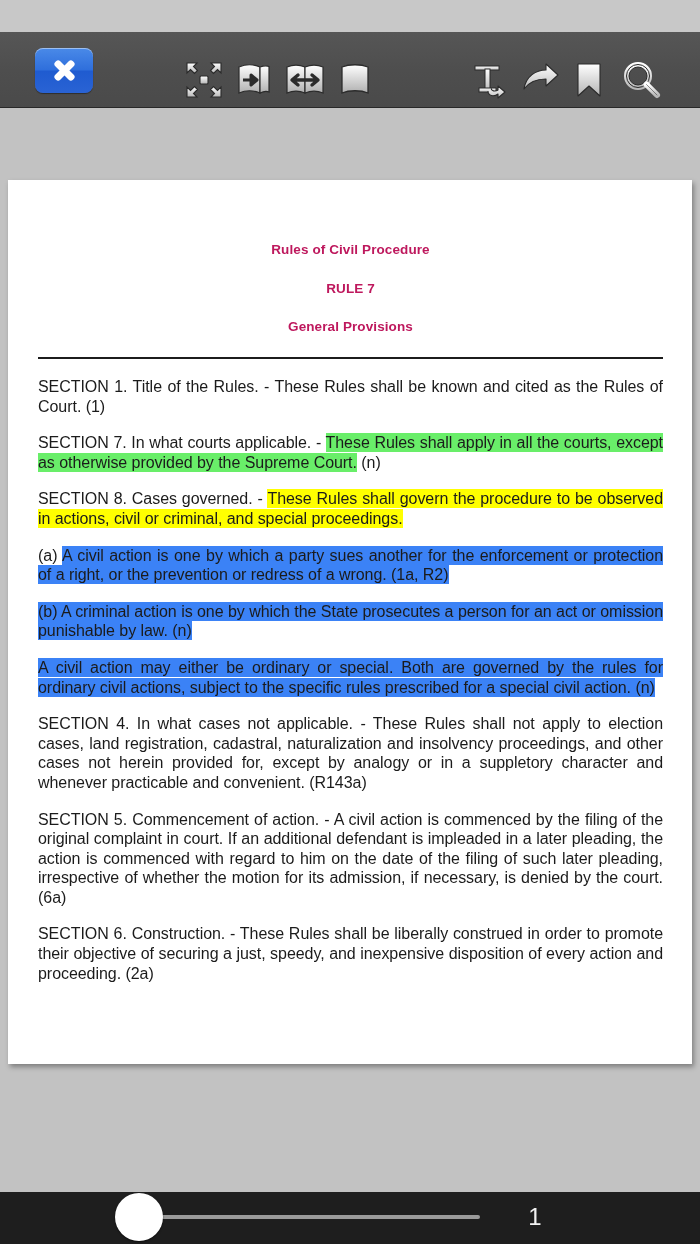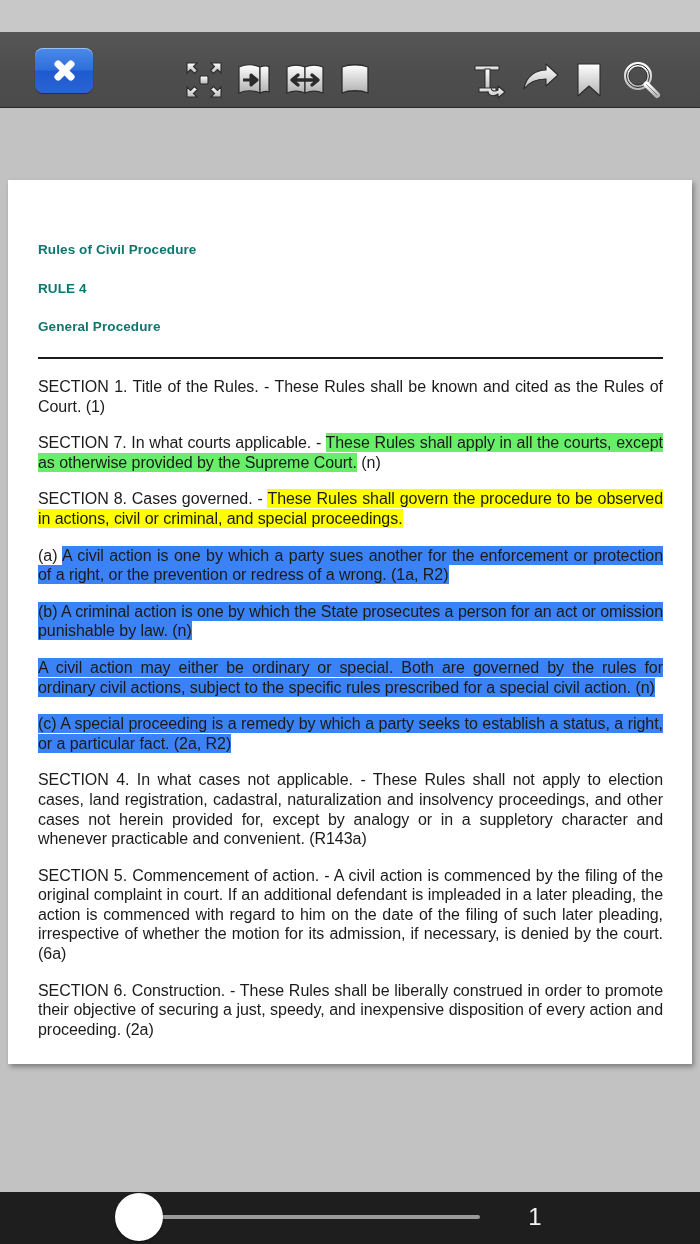--- a/index.html
+++ b/index.html
@@ -90,23 +90,24 @@
   }
   .page-content {
     position: absolute;
     left: 30px; top: 62px;
     width: 625px;
   }
 
   .doc-h {
     font-size: 13.5px;
     font-weight: bold;
-    color: #0f766e;
+    color: #be185d;
     letter-spacing: .1px;
     margin: 0 0 24px 0;
+    text-align: center;
   }
   .doc-h.tight { margin-bottom: 23px; }
 
   .rule-line {
     height: 0;
     border-top: 2px solid #1c1c1c;
     margin: 2px 0 18px 0;
     width: 625px;
   }
 
@@ -285,31 +286,30 @@
       </svg>
     </div>
 
   </div>
 </div>
 
 <div class="viewport">
   <div class="page-sheet">
     <div class="page-content">
       <div class="doc-h">Rules of Civil Procedure</div>
-      <div class="doc-h tight">RULE 4</div>
-      <div class="doc-h tight">General Procedure</div>
+      <div class="doc-h tight">RULE 7</div>
+      <div class="doc-h tight">General Provisions</div>
       <div class="rule-line"></div>
       <div id="paragraphs">
           <div class="para"><span>SECTION 1. Title of the Rules. - These Rules shall be known and cited as the Rules of Court. (1)</span></div>
           <div class="para"><span>SECTION 7. In what courts applicable. - </span><mark class="hl green">These Rules shall apply in all the courts, except as otherwise provided by the Supreme Court.</mark><span> (n)</span></div>
           <div class="para"><span>SECTION 8. Cases governed. - </span><mark class="hl yellow">These Rules shall govern the procedure to be observed in actions, civil or criminal, and special proceedings.</mark></div>
           <div class="para"><span>(a) </span><mark class="hl blue">A civil action is one by which a party sues another for the enforcement or protection of a right, or the prevention or redress of a wrong. (1a, R2)</mark></div>
           <div class="para"><mark class="hl blue">(b) A criminal action is one by which the State prosecutes a person for an act or omission punishable by law. (n)</mark></div>
           <div class="para"><mark class="hl blue">A civil action may either be ordinary or special. Both are governed by the rules for ordinary civil actions, subject to the specific rules prescribed for a special civil action. (n)</mark></div>
-          <div class="para"><mark class="hl blue">(c) A special proceeding is a remedy by which a party seeks to establish a status, a right, or a particular fact. (2a, R2)</mark></div>
           <div class="para"><span>SECTION 4. In what cases not applicable. - These Rules shall not apply to election cases, land registration, cadastral, naturalization and insolvency proceedings, and other cases not herein provided for, except by analogy or in a suppletory character and whenever practicable and convenient. (R143a)</span></div>
           <div class="para"><span>SECTION 5. Commencement of action. - A civil action is commenced by the filing of the original complaint in court. If an additional defendant is impleaded in a later pleading, the action is commenced with regard to him on the date of the filing of such later pleading, irrespective of whether the motion for its admission, if necessary, is denied by the court. (6a)</span></div>
           <div class="para"><span>SECTION 6. Construction. - These Rules shall be liberally construed in order to promote their objective of securing a just, speedy, and inexpensive disposition of every action and proceeding. (2a)</span></div>
         </div>
     </div>
   </div>
 </div>
 
 <div class="bottom-bar"></div>
 <div class="slider-track"></div>

